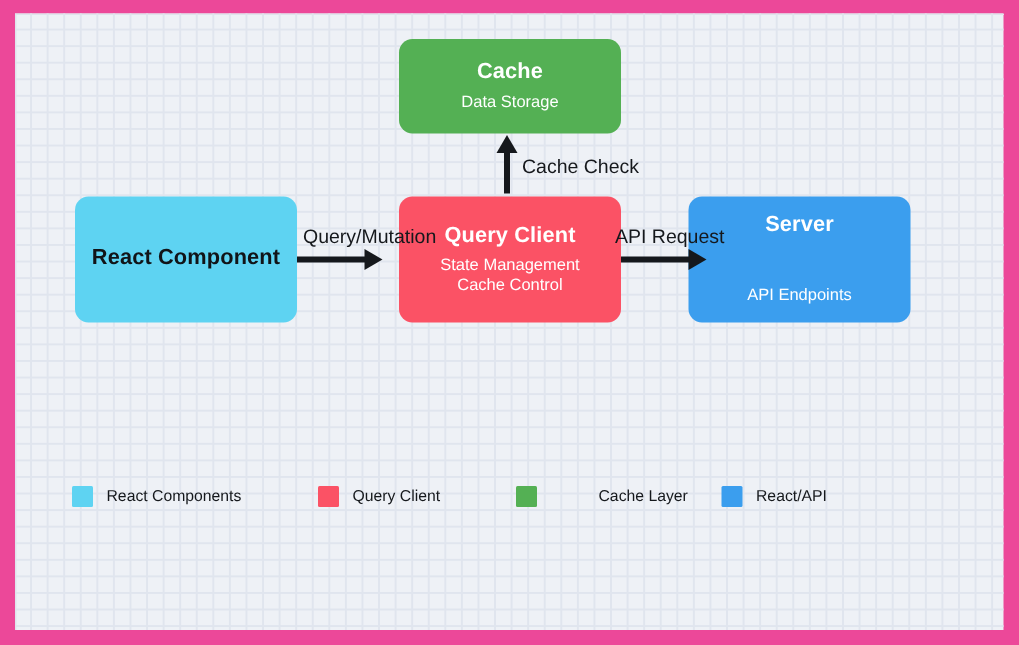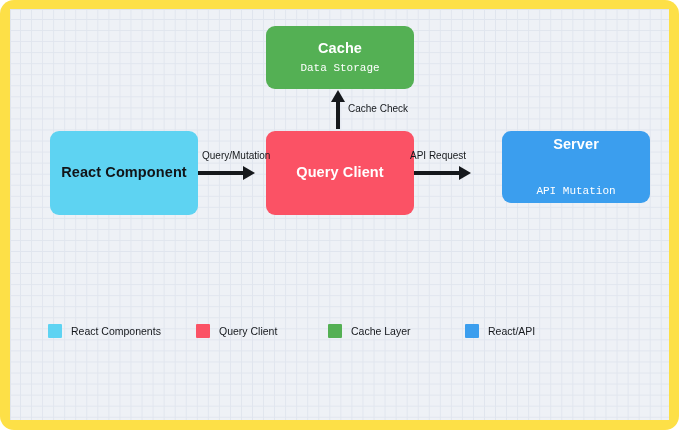--- a/index.html
+++ b/index.html
@@ -13,23 +13,22 @@
     font-family: "Liberation Sans", sans-serif;
     overflow: hidden;
   }
 
   
   #canvas-frame {
     position: absolute;
     left: 0; top: 0;
     width: 679px;
     height: 430px;
-    background: #fde047;
+    background: #ec4899;
     box-sizing: border-box;
-    border-radius: 14px;
   }
 
   
   #diagram-canvas {
     position: absolute;
     left: 10px;
     top: 9px;
     width: 659px;
     height: 411px;
     background-color: #eef1f6;
@@ -54,21 +53,20 @@
     line-height: 1.18;
   }
   .node-title {
     font-weight: bold;
     font-size: 14.5px;
     letter-spacing: 0.1px;
   }
   .node-sub {
     font-size: 11px;
     margin-top: 4px;
-    font-family: Liberation Mono, monospace;
   }
   .node-sub-line { display: block; }
 
   
   #node-react {
     left: 40px;  top: 122px;
     width: 148px; height: 84px;
     background: #5ed3f2;
     color: #111418;
     align-items: center;
@@ -86,22 +84,22 @@
   
   #node-cache {
     left: 256px; top: 17px;
     width: 148px; height: 63px;
     background: #54b054;
     color: #ffffff;
   }
 
   
   #node-server {
-    left: 492px; top: 122px;
-    width: 148px; height: 72px;
+    left: 449px; top: 122px;
+    width: 148px; height: 84px;
     background: #3b9eee;
     color: #ffffff;
     gap: 28px;
   }
 
   
   .arrow-h {
     position: absolute;
     height: 4px;
     background: #15181c;
@@ -131,21 +129,21 @@
     left: -5px;
     width: 0; height: 0;
     border-bottom: 12px solid #15181c;
     border-left: 7px solid transparent;
     border-right: 7px solid transparent;
   }
   #arrow-query-cache { left: 326px; top: 92px; height: 28px; }
 
   .edge-label {
     position: absolute;
-    font-size: 10px;
+    font-size: 13px;
     color: #15181c;
     white-space: nowrap;
   }
   #label-query-mutation { left: 192px; top: 141px; }
   #label-api-request    { left: 400px; top: 141px; }
   #label-cache-check    { left: 338px; top: 94px; }
 
   
   #legend {
     position: absolute;
@@ -192,49 +190,53 @@
         <span class="node-sub-line">Data Storage</span>
       </div>
     </div>
 
     <div class="node" id="node-react">
       <div class="node-title">React Component</div>
     </div>
 
     <div class="node" id="node-query">
       <div class="node-title">Query Client</div>
+      <div class="node-sub">
+        <span class="node-sub-line">State Management</span>
+        <span class="node-sub-line">Cache Control</span>
+      </div>
     </div>
 
     <div class="node" id="node-server">
       <div class="node-title">Server</div>
       <div class="node-sub">
-        <span class="node-sub-line">API Mutation</span>
+        <span class="node-sub-line">API Endpoints</span>
       </div>
     </div>
 
     <div class="arrow-h" id="arrow-react-query"></div>
     <div class="edge-label" id="label-query-mutation">Query/Mutation</div>
 
     <div class="arrow-h" id="arrow-query-server"></div>
     <div class="edge-label" id="label-api-request">API Request</div>
 
     <div class="arrow-v" id="arrow-query-cache"></div>
     <div class="edge-label" id="label-cache-check">Cache Check</div>
 
     <div id="legend">
       <div id="legend-items">
-        <div class="legend-item" style="width:148px;">
+        <div class="legend-item" style="width:164px;">
           <span class="legend-swatch" style="background:#5ed3f2;"></span>
           <span class="legend-label">React Components</span>
         </div>
         <div class="legend-item" style="width:132px;">
           <span class="legend-swatch" style="background:#fb5265;"></span>
           <span class="legend-label">Query Client</span>
         </div>
-        <div class="legend-item" style="width:137px;">
+        <div class="legend-item" style="width:137px;gap:32px;">
           <span class="legend-swatch" style="background:#54b054;"></span>
           <span class="legend-label">Cache Layer</span>
         </div>
         <div class="legend-item">
           <span class="legend-swatch" style="background:#3b9eee;"></span>
           <span class="legend-label">React/API</span>
         </div>
       </div>
     </div>
 

